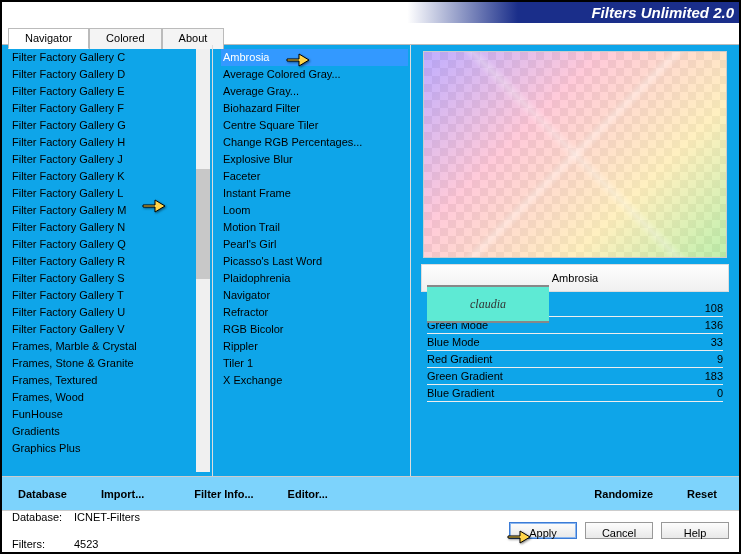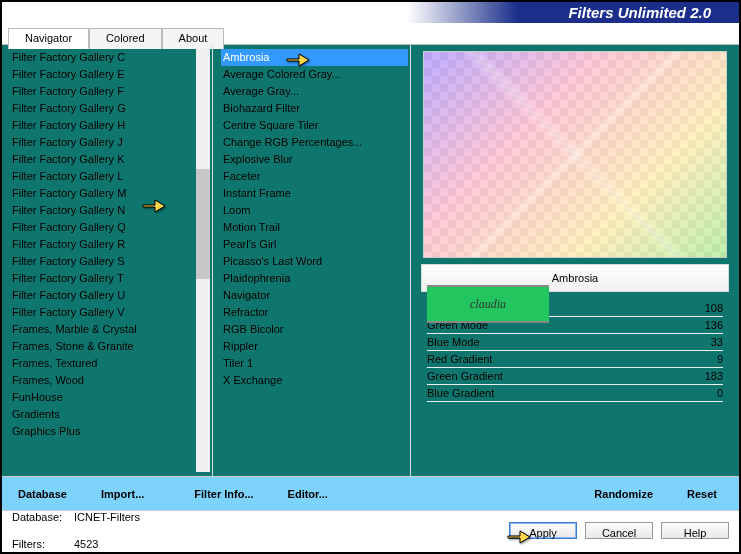--- a/index.html
+++ b/index.html
@@ -1,41 +1,41 @@
 <!DOCTYPE html>
 <html><head>
 <meta charset="utf-8">
 <style>
 *{box-sizing:border-box;margin:0;padding:0;font-family:"Segoe UI",Tahoma,sans-serif;font-size:11px;color:#000}
 body{width:741px;height:554px;background:#fff;position:relative;overflow:hidden}
 .window{width:741px;height:554px;border:2px solid #000;background:#fff;position:relative}
-.title-bar{height:22px;background:linear-gradient(to right,#fff 0%,#fff 55%,#1a2e8a 70%,#1a2e8a 100%);border-bottom:1px solid #888;display:flex;align-items:center;justify-content:flex-end;padding-right:28px}
+.title-bar{height:22px;background:linear-gradient(to right,#fff 0%,#fff 55%,#1a2e8a 70%,#1a2e8a 100%);border-bottom:1px solid #888;display:flex;align-items:center;justify-content:flex-end;padding-right:5px}
 .title-bar span{color:#fff;font-style:italic;font-weight:bold;font-size:15px}
 .tab-row{display:flex;height:22px;padding-left:6px;border-bottom:1px solid #bbb;background:#fff;margin-top:-1px}
 .tab{padding:3px 16px;border:1px solid #bbb;border-bottom:none;background:#fff;margin-right:0;cursor:pointer;position:relative;top:5px}
 .tab.active{background:#fff;border-bottom:1px solid #fff}
 .tab:not(.active){background:#f4f4f4}
-.panels{display:flex;height:431px;background:#0f766e}
+.panels{display:flex;height:431px;background:#0ea5e9}
 .col1,.col2{height:100%;display:flex;flex-direction:column;position:relative}
 .col1{width:211px;border-right:1px solid #ddd}
 .col2{width:198px;border-right:1px solid #ddd}
 .col3{flex:1;display:flex;flex-direction:column;padding:6px 10px 0 10px}
 .list{flex:1;overflow:hidden;padding:4px 2px 0 8px;position:relative}
 .list-item{padding:1px 2px;white-space:nowrap;cursor:pointer;line-height:15px}
 .list-item.selected{background:#3399ff;color:#fff}
 .scrollbar{position:absolute;right:2px;top:4px;width:14px;height:calc(100% - 8px);background:#f0f0f0}
 .scroll-thumb{position:absolute;width:100%;background:#c8c8c8;border-radius:0}
 .preview{width:304px;height:207px;margin:0 auto 6px auto;background:
  linear-gradient(135deg,rgba(150,120,255,0.6) 0%,rgba(255,150,180,0.5) 35%,rgba(255,230,150,0.6) 70%,rgba(150,230,120,0.6) 100%),
  repeating-conic-gradient(#fff 0 25%,#e5e5e5 0 50%);
  background-size:100% 100%,16px 16px;position:relative;border:1px solid #ccc}
 .preview::before{content:"";position:absolute;inset:0;background:
  linear-gradient(45deg,transparent 48%,rgba(255,255,255,0.3) 50%,transparent 52%),
  linear-gradient(-45deg,transparent 48%,rgba(255,255,255,0.3) 50%,transparent 52%)}
-.badge{position:absolute;left:425px;top:283px;width:122px;height:38px;background:#22c55e;border-top:2px solid #888;border-bottom:2px solid #888;display:flex;align-items:center;justify-content:center}
+.badge{position:absolute;left:425px;top:283px;width:122px;height:38px;background:#5eead4;border-top:2px solid #888;border-bottom:2px solid #888;display:flex;align-items:center;justify-content:center}
 .badge span{font-style:italic;font-family:cursive;font-size:12px;color:#333}
 .filter-name-row{height:28px;display:flex;align-items:center;justify-content:center;margin:0 0 4px 0;background:linear-gradient(to bottom,#fdfdfd,#f0f0f0);border:1px solid #ddd}
 .params{flex:1;padding:4px 6px 0 6px}
 .param-row{display:flex;justify-content:space-between;align-items:center;height:17px;border-bottom:1px solid #eee}
 .param-row span:last-child{}
 .btn-row{height:34px;display:flex;align-items:center;padding:0 8px;border-top:1px solid #ccc;background:#7dd3fc}
 .link-btn{font-weight:bold;padding:4px 8px;cursor:pointer;margin-right:18px}
 .spacer{flex:1}
 .status-row{height:40px;border-top:1px solid #ccc;display:flex;align-items:center;padding:0 10px;background:#fff}
 .status-left{display:flex;flex-direction:column;gap:15px}
@@ -57,20 +57,21 @@
  <div class="tab-row">
   <div class="tab active">Navigator</div>
   <div class="tab">Colored</div>
   <div class="tab">About</div>
  </div>
 
  <div class="panels">
   <div class="col1">
    <div class="list" id="cat-list">
           <div class="list-item">Filter Factory Gallery C</div>
+          <div class="list-item">Filter Factory Gallery D</div>
           <div class="list-item">Filter Factory Gallery E</div>
           <div class="list-item">Filter Factory Gallery F</div>
           <div class="list-item">Filter Factory Gallery G</div>
           <div class="list-item">Filter Factory Gallery H</div>
           <div class="list-item">Filter Factory Gallery J</div>
           <div class="list-item">Filter Factory Gallery K</div>
           <div class="list-item">Filter Factory Gallery L</div>
           <div class="list-item">Filter Factory Gallery M</div>
           <div class="list-item">Filter Factory Gallery N</div>
           <div class="list-item">Filter Factory Gallery Q</div>

